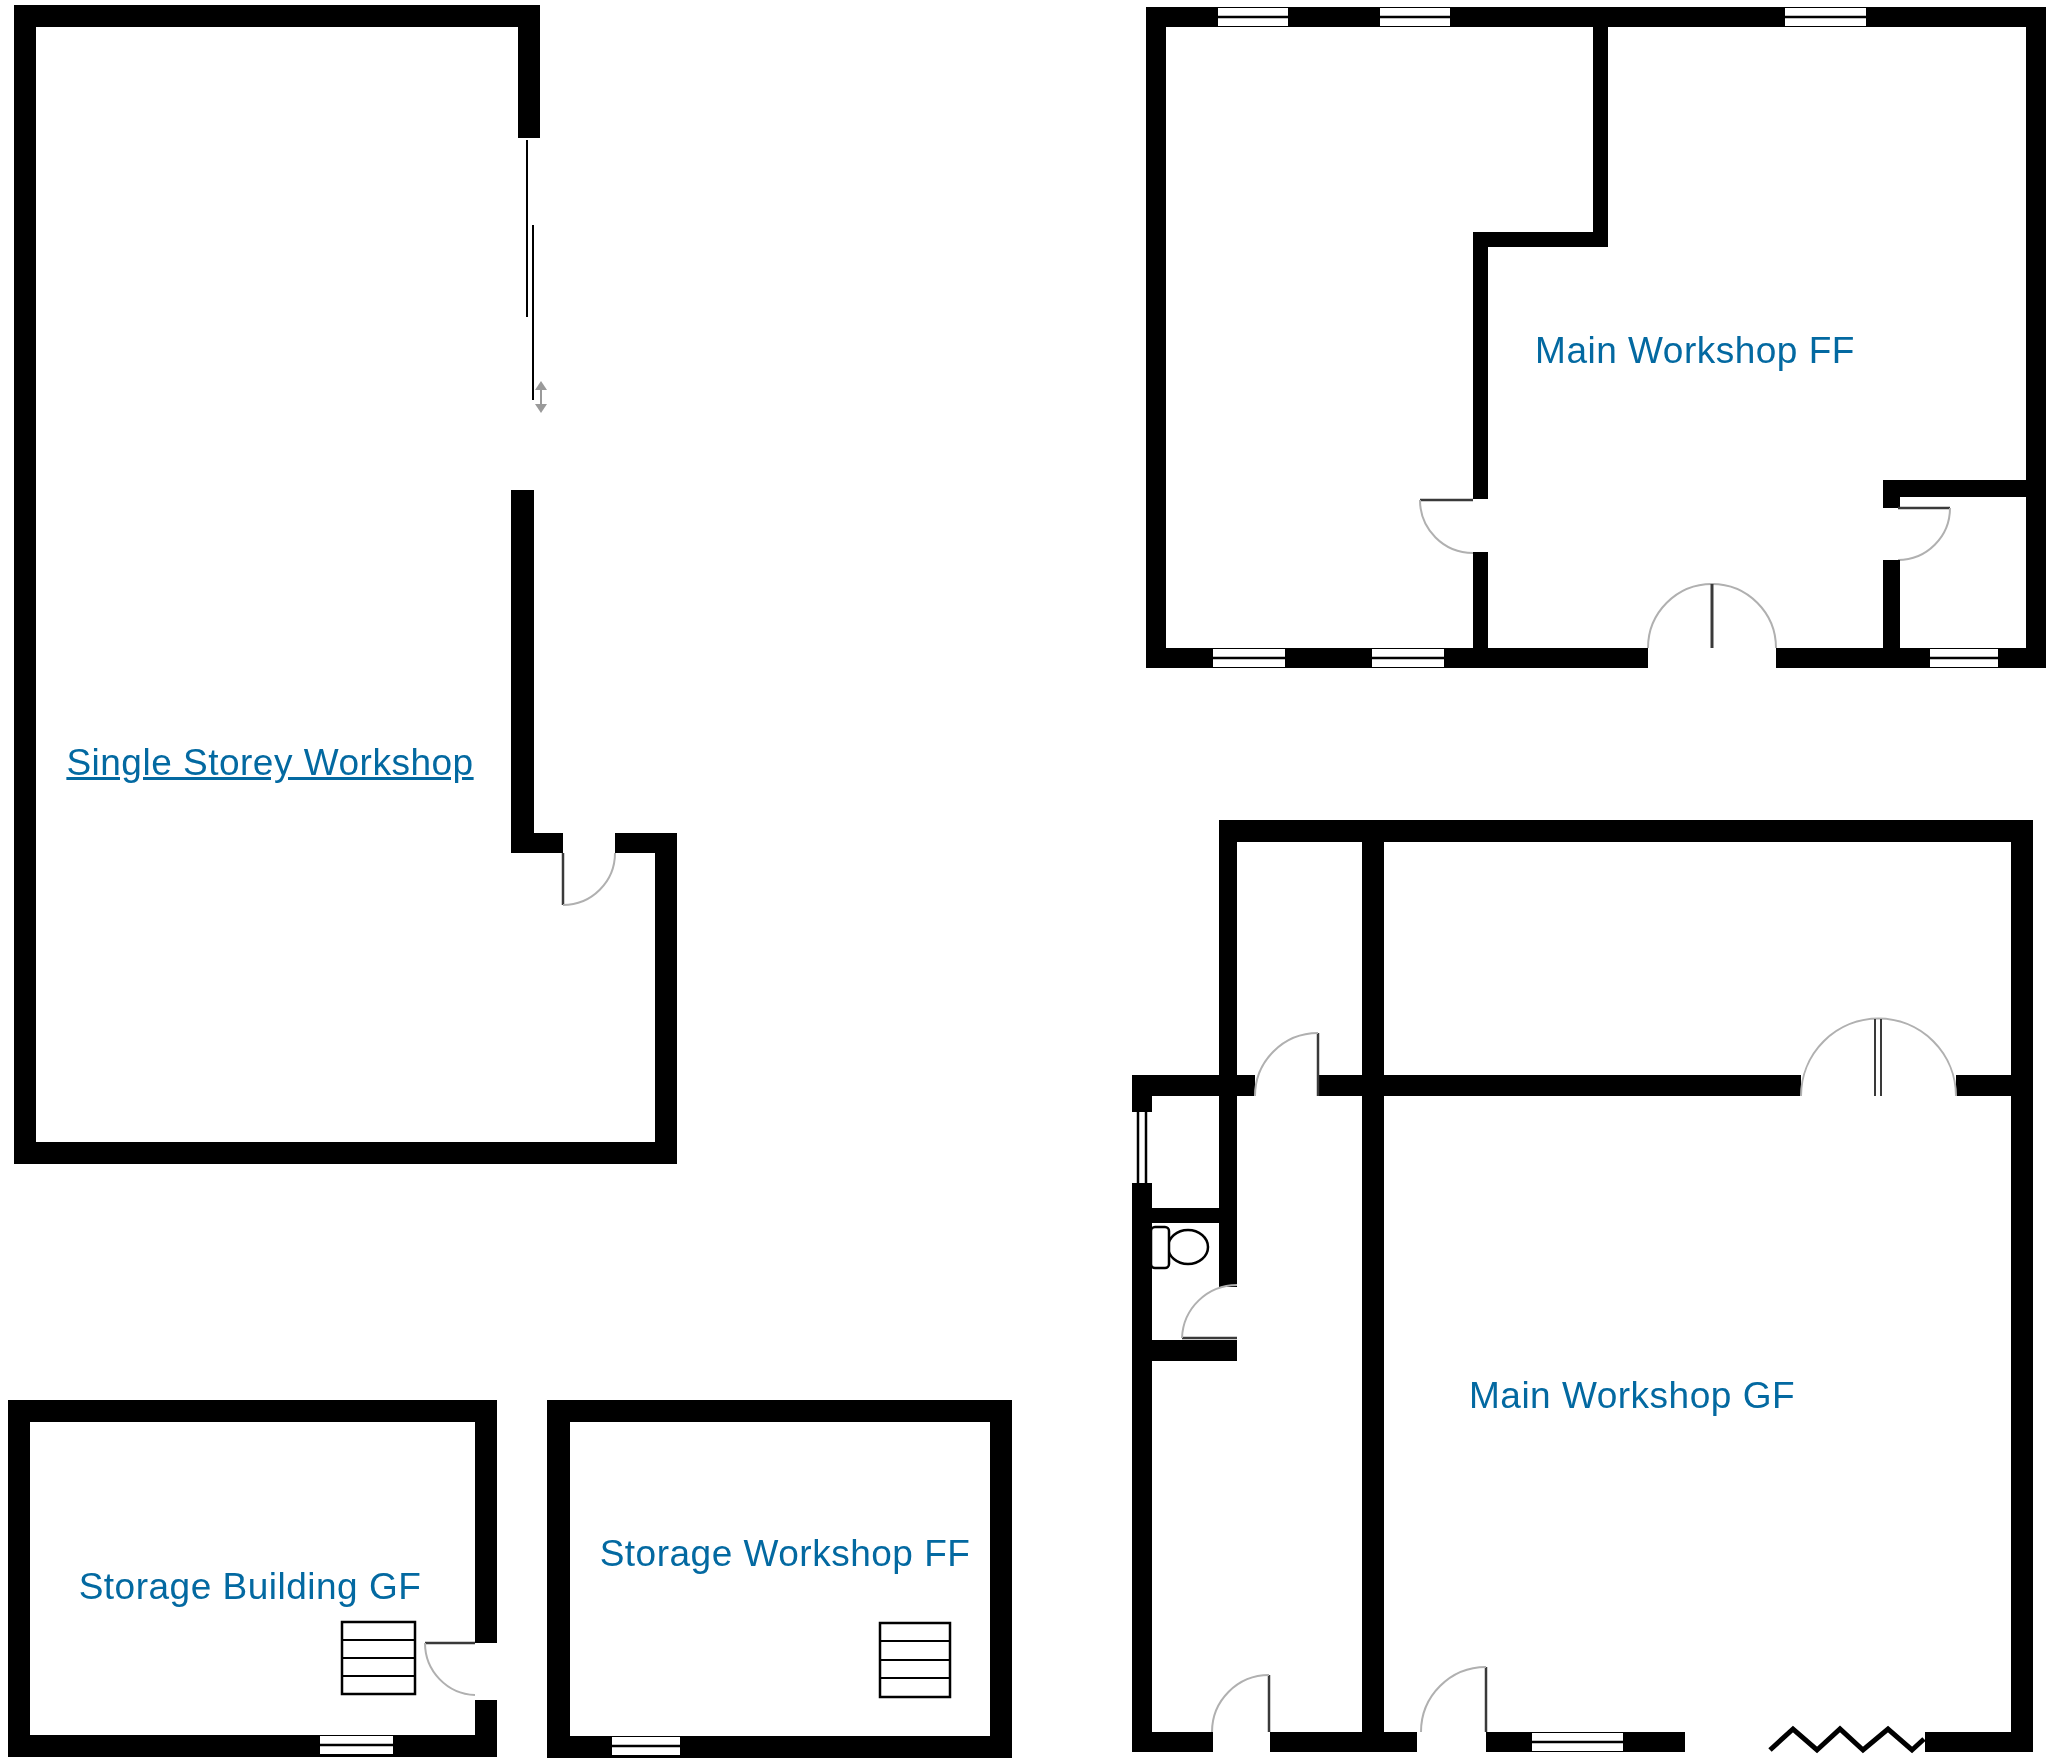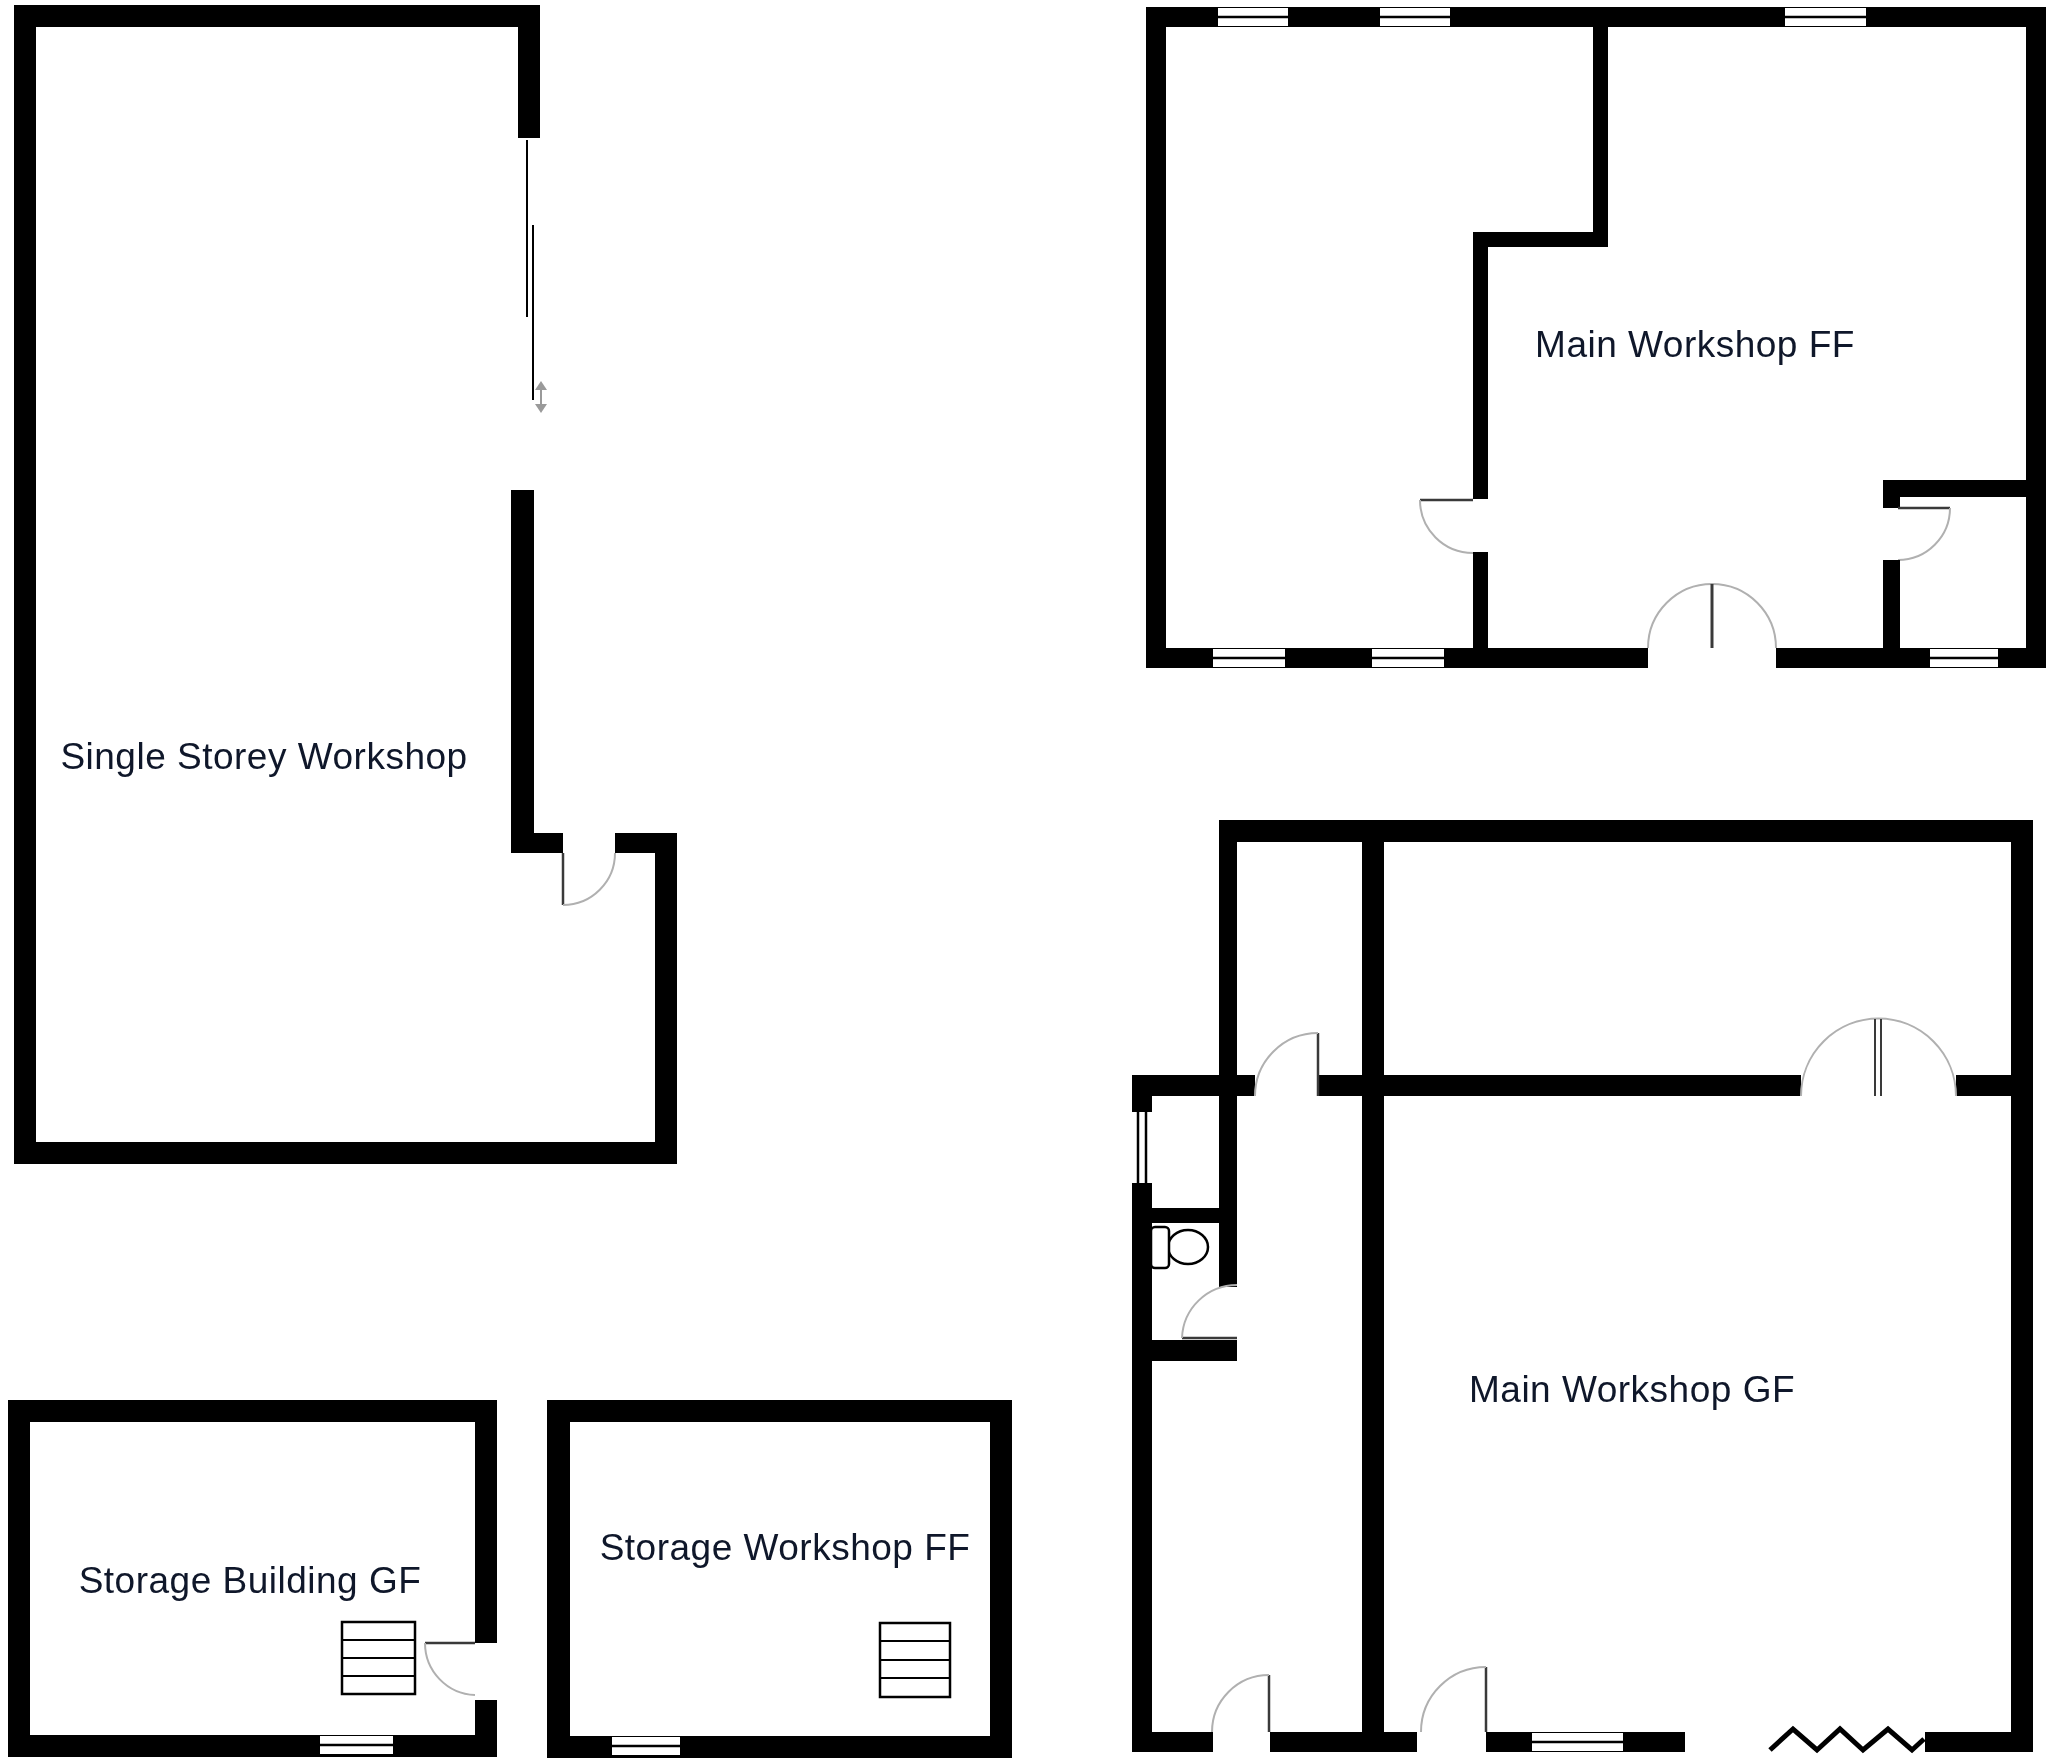--- a/index.html
+++ b/index.html
@@ -8,23 +8,24 @@
     width:2048px;height:1761px;
     background:#ffffff;
     font-family:"Liberation Sans", sans-serif;
     overflow:hidden;
   }
   .plan-svg{position:absolute;left:0;top:0;width:2048px;height:1761px;}
   .room-label{
     position:absolute;
     transform:translate(-50%,-50%);
     font-size:37px;
-    color:#0f172a;
+    color:#0369a1;
     white-space:nowrap;
     letter-spacing:.5px;
+    margin-top:6px;
   }
 </style>
 </head>
 <body>
 
 <div class="canvas">
 
 <svg class="plan-svg" viewBox="0 0 2048 1761">
 
   <g>
@@ -198,19 +199,19 @@
       <line x1="880" y1="1660" x2="950" y2="1660" stroke="#000" stroke-width="2"></line>
       <line x1="880" y1="1678" x2="950" y2="1678" stroke="#000" stroke-width="2"></line>
     </g>
     <g>
       <rect x="612" y="1737" width="68" height="18" fill="#fff"></rect>
       <line x1="612" y1="1746" x2="680" y2="1746" stroke="#000" stroke-width="2.5"></line>
     </g>
   </g>
 </svg>
 
-  <div class="room-label" style="left:264px;top:757px;">Single Storey Workshop</div>
+  <div class="room-label" style="left:270px;top:757px;text-decoration:underline;">Single Storey Workshop</div>
   <div class="room-label" style="left:1695px;top:345px;">Main Workshop FF</div>
   <div class="room-label" style="left:1632px;top:1390px;">Main Workshop GF</div>
   <div class="room-label" style="left:250px;top:1581px;">Storage Building GF</div>
   <div class="room-label" style="left:785px;top:1548px;">Storage Workshop FF</div>
 
 </div>
 
 </body></html>

